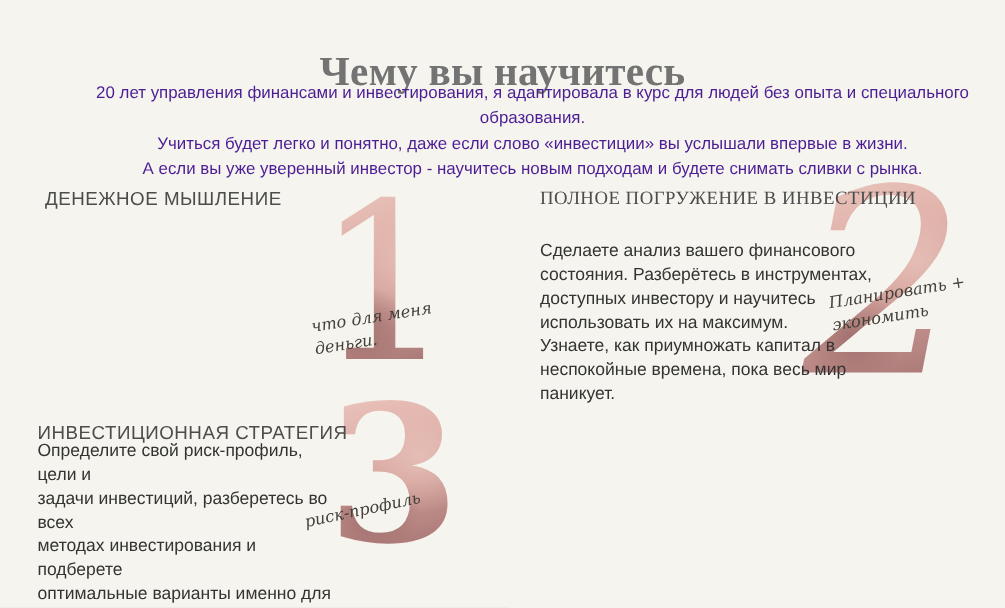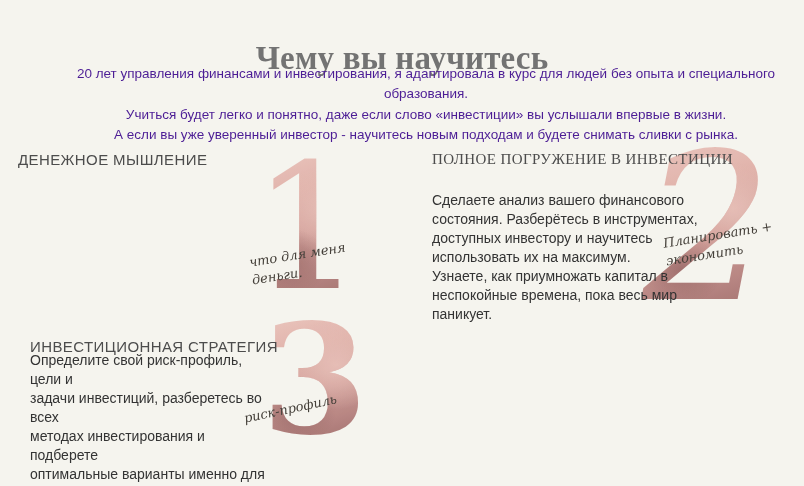--- a/index.html
+++ b/index.html
@@ -78,21 +78,21 @@
     font-style: italic;
     font-size: 13px;
     line-height: 1.35;
     color: #45403a;
     white-space: pre-line;
     z-index: 5;
   }
   .script-note-1 { top: 246px; left: 250px; transform: rotate(-9deg); }
   .script-note-2 { top: 226px; left: 664px; transform: rotate(-9deg); }
   .script-note-3 { top: 400px; left: 243px; transform: rotate(-12deg); }
-  .h-1 { top: 151px; left: 18px; width: 360px; }
+  .h-1 { top: 151px; left: 36px; width: 360px; }
   .b-1 { top: 177px; left: 30px; width: 245px; }
   .h-2 { top: 151px; left: 432px; width: 372px; font-family: Liberation Serif, serif; }
   .b-2 { top: 191px; left: 432px; width: 280px; }
   .h-3 { top: 338px; left: 30px; width: 360px; }
   .b-3 { top: 351px; left: 30px; width: 245px; }
 </style>
 </head>
 <body>
 
 <div class="page">

